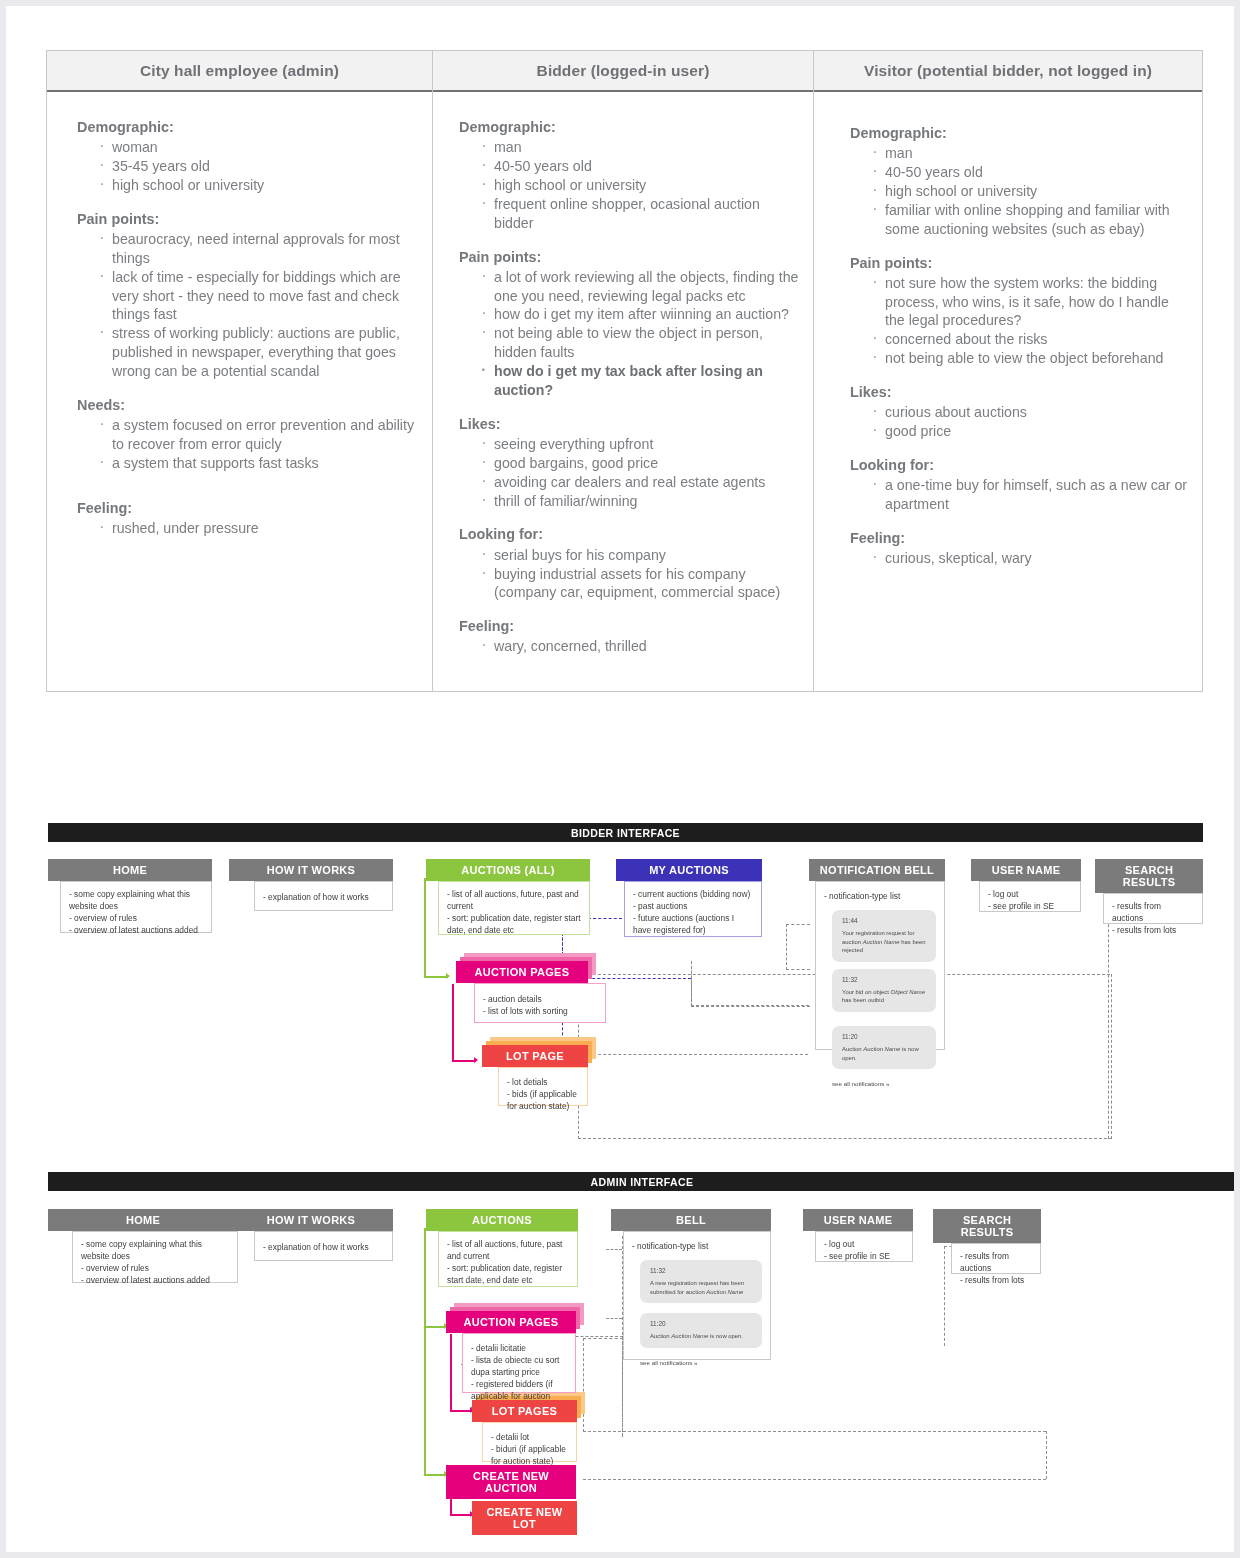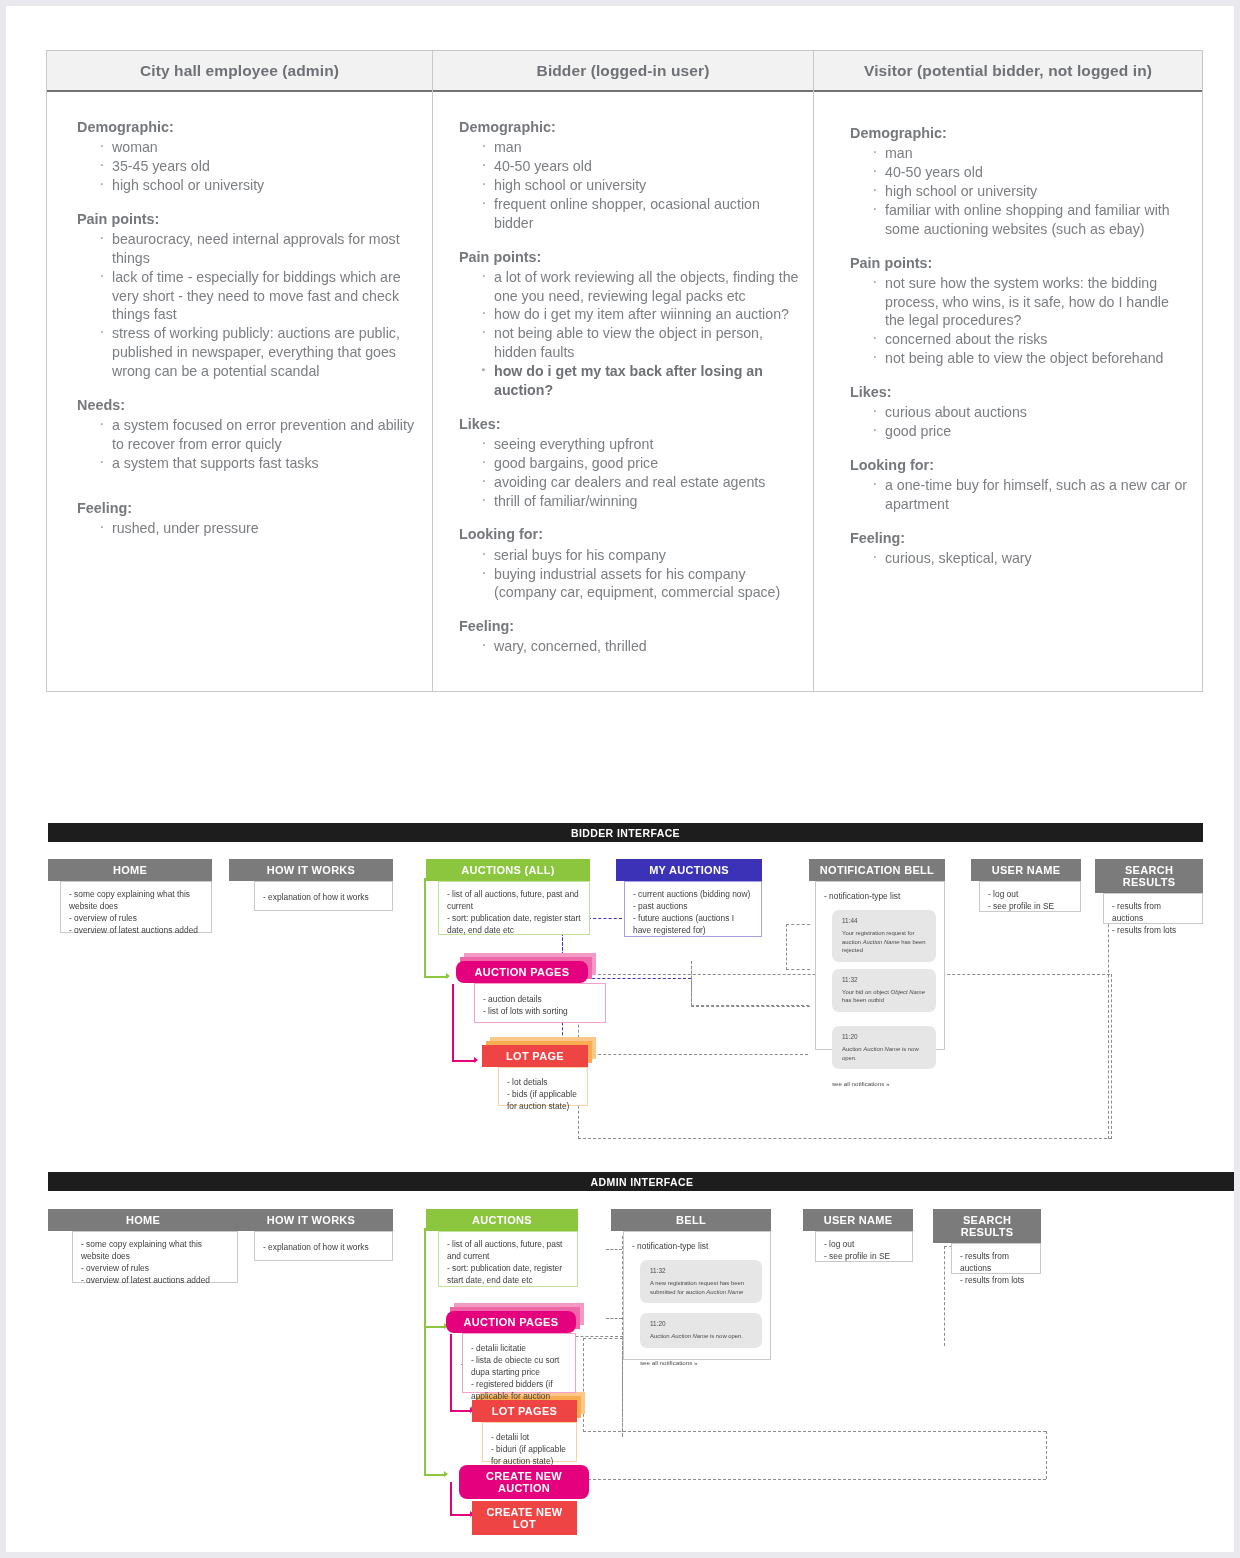--- a/index.html
+++ b/index.html
@@ -127,21 +127,21 @@
     color: #3d3d3d;
     padding: 7px 8px 8px 8px;
     position: relative;
     z-index: 2;
   }
   .node-body .ln { display: block; }
 
   .h-gray  { background: #7b7b7b; }
   .h-green { background: #8cc63f; }
   .h-blue  { background: #3b32b8; }
-  .h-pink  { background: #e5007e; border-radius: 8px; }
+  .h-pink  { background: #e5007e; }
   .h-orange{ background: #ef4444; }
 
   .b-gray   { border: 1px solid #c9c9c9; }
   .b-green  { border: 1px solid #c2e19a; }
   .b-blue   { border: 1px solid #a5a0e0; }
   .b-pink   { border: 1px solid #f3a0cb; }
   .b-orange { border: 1px solid #fbd3a3; }
 
   
   .stack::before, .stack::after {
@@ -539,21 +539,21 @@
   </div>
 
   <div class="node stack stack-orange" style="left:466px; top:1394px; width:105px;">
     <div class="node-head h-orange">LOT PAGES</div>
     <div class="node-body b-orange" style="height:40px; margin-left:10px; width:95px; padding-top:9px;">
       <span class="ln">- detalii lot</span>
       <span class="ln">- biduri (if applicable for auction state)</span>
     </div>
   </div>
 
-  <div class="node" style="left:453px; top:1459px; width:130px;">
+  <div class="node" style="left:440px; top:1459px; width:130px;">
     <div class="node-head h-pink">CREATE NEW AUCTION</div>
   </div>
 
   <div class="node" style="left:466px; top:1495px; width:105px;">
     <div class="node-head h-orange">CREATE NEW LOT</div>
   </div>
 
 </div>
 
 </body></html>

